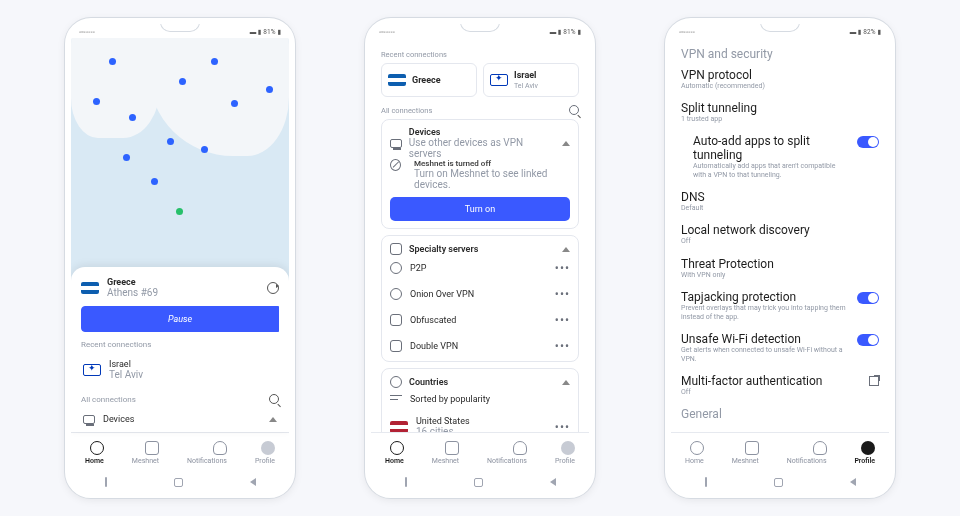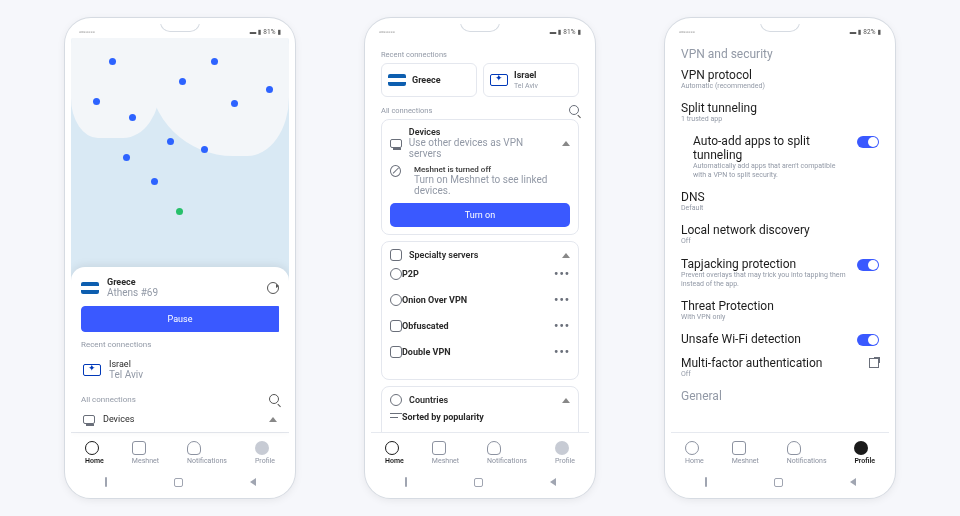--- a/index.html
+++ b/index.html
@@ -57,36 +57,36 @@
     padding:10px 10px 2px; font-size:9px; color:#2a2a2a;
   }
   .conn-row{display:flex;align-items:center;gap:8px;}
   .flag{width:18px;height:12px;border-radius:2px;display:inline-block;}
   .flag-gr{background:linear-gradient(#0d5eaf 33%,#fff 33% 66%,#0d5eaf 66%);position:relative;}
   .flag-il{background:#fff;border:1px solid #0038b8;position:relative;}
   .flag-il::after{content:"✦";position:absolute;top:-2px;left:4px;font-size:9px;color:#0038b8;}
   .flag-us{background:linear-gradient(#b22234 33%,#fff 33% 66%,#b22234 66%);}
   .refresh-ic{margin-left:auto;width:12px;height:12px;border:1.4px solid #555;border-radius:50%;position:relative;}
   .refresh-ic::after{content:"";position:absolute;right:-1px;top:1px;width:0;height:0;border-left:3px solid #555;border-top:2px solid transparent;border-bottom:2px solid transparent;}
-  .btn-row{display:flex;gap:0;margin-top:8px;}
+  .btn-row{display:flex;gap:0;margin-top:8px;font-style:italic;}
   .btn{flex:1;text-align:center;padding:7px 0;font-size:9px;border:1px solid #e0e3ea;}
   .btn.primary{background:#3a59ff;color:#fff;border-color:#3a59ff;border-radius:4px 0 0 4px;}
   .btn.sec{border-radius:0 4px 4px 0;border-left:none;color:#333;}
   .section-lbl{font-size:8px;color:#9299a6;margin:8px 0 4px;}
   .list-row{display:flex;align-items:center;gap:8px;padding:6px 2px;font-size:9px;color:#2a2a2a;border-top:1px solid #eef0f4;}
   .list-row.first{border-top:none;}
   .sub{font-size:10px;color:#9299a6;display:block;}
   .chev-up-sm{margin-left:auto;width:0;height:0;border-left:4px solid transparent;border-right:4px solid transparent;border-bottom:5px solid #888;}
   .search-ic{margin-left:auto;width:10px;height:10px;border:1.4px solid #555;border-radius:50%;position:relative;}
   .search-ic::after{content:"";position:absolute;right:-3px;bottom:-3px;width:4px;height:1.4px;background:#555;transform:rotate(45deg);}
   .devices-ic{width:12px;height:9px;border:1.3px solid #6a6f7a;border-radius:2px;position:relative;}
   .devices-ic::after{content:"";position:absolute;left:2px;bottom:-3px;width:8px;height:1.3px;background:#6a6f7a;}
 
   .bottomnav{height:40px;border-top:1px solid #e6e9ef;display:flex;justify-content:space-around;align-items:center;}
-  .nav-item{display:flex;flex-direction:column;align-items:flex-start;font-size:7px;color:#8c92a0;gap:2px;}
+  .nav-item{display:flex;flex-direction:column;align-items:flex-end;font-size:7px;color:#8c92a0;gap:2px;}
   .nav-item.active{color:#1a1a1a;font-weight:600;}
   .nav-ic{width:14px;height:14px;border:1.3px solid currentColor;border-radius:50%;}
   .nav-ic.globe::before{content:"";position:absolute;}
   .nav-ic.mesh{border-radius:3px;}
   .nav-ic.bell{border-radius:50% 50% 4px 4px;}
   .nav-ic.profile{border-radius:50%;background:currentColor;border:none;}
   .sysnav{height:20px;display:flex;justify-content:space-around;align-items:center;color:#a0a5b1;}
   .sys-back{width:0;height:0;border-top:4px solid transparent;border-bottom:4px solid transparent;border-right:6px solid currentColor;}
   .sys-home{width:9px;height:9px;border:1.3px solid currentColor;border-radius:2px;}
   .sys-recent{width:2px;height:10px;background:currentColor;border-radius:1px;}
@@ -97,25 +97,25 @@
   .p2-body{flex:1;overflow:hidden;padding:4px 10px;font-size:9px;color:#2a2a2a;}
   .recent-grid{display:flex;gap:6px;margin-top:2px;}
   .recent-tile{flex:1;border:1px solid #e4e7ee;border-radius:6px;padding:6px;display:flex;gap:6px;align-items:center;}
   .tile-txt strong{font-size:9px;display:block;}
   .tile-txt span{font-size:7px;color:#9299a6;}
   .sect{font-size:7.5px;color:#9299a6;margin:8px 0 4px;display:flex;align-items:center;}
   .sect .search-ic{border-color:#6a6f7a;}
   .panel{border:1px solid #e4e7ee;border-radius:8px;padding:7px 8px;margin-bottom:6px;}
   .panel-head{display:flex;align-items:center;gap:7px;font-weight:600;}
   .panel-head .sub{font-weight:400;}
-  .mesh-row{display:flex;gap:13px;align-items:flex-start;font-size:8px;margin-top:6px;color:#444;}
+  .mesh-row{display:flex;gap:13px;align-items:flex-start;font-size:8px;color:#444;}
   .block-ic{width:12px;height:12px;border:1.4px solid #6a6f7a;border-radius:50%;position:relative;}
   .block-ic::after{content:"";position:absolute;left:1px;top:4px;width:8px;height:1.4px;background:#6a6f7a;transform:rotate(-45deg);}
   .turn-on{background:#3a59ff;color:#fff;text-align:center;border-radius:5px;padding:7px 0;margin-top:7px;font-size:9px;}
-  .srv-row{display:flex;align-items:center;padding:6px 0;font-size:9px;font-weight:bold;}
+  .srv-row{display:flex;align-items:center;gap:8px;padding:6px 0;font-size:9px;}
   .srv-ic{width:12px;height:12px;border:1.3px solid #6a6f7a;border-radius:3px;}
   .srv-ic.round{border-radius:50%;}
   .more{margin-left:auto;font-size:12px;color:#6a6f7a;letter-spacing:1px;}
   .sort-ic{width:12px;height:10px;position:relative;}
   .sort-ic::before,.sort-ic::after{content:"";position:absolute;left:0;height:1.3px;background:#6a6f7a;}
   .sort-ic::before{top:1px;width:12px;}
   .sort-ic::after{top:5px;width:8px;}
 
   
   .settings-head{height:28px;display:flex;align-items:center;gap:10px;padding:0 10px;font-size:11px;font-weight:700;border-bottom:1px solid #eef0f4;}
@@ -260,21 +260,21 @@
         <div class="mesh-row">
           <span class="block-ic"></span>
           <div>
               <div style="font-weight:600">Meshnet is turned off</div>
               <div class="sub">Turn on Meshnet to see linked devices.</div>
             </div>
         </div>
         <div class="turn-on">Turn on</div>
       </div>
 
-      <div class="panel" style="padding-bottom:14px">
+      <div class="panel" style="padding-bottom:2px">
         <div class="panel-head">
           <span class="srv-ic"></span>
           <span>Specialty servers</span>
           <span class="chev-up-sm" style="margin-left:auto"></span>
         </div>
         <div class="srv-row">
             <span class="srv-ic round"></span>
             <span>P2P</span>
             <span class="more">•••</span>
           </div>
@@ -360,52 +360,53 @@
         </div>
       <div class="set-row">
           <div class="set-main">
             <div class="set-title">Split tunneling</div>
             <div class="set-sub">1 trusted app</div>
           </div>
         </div>
       <div class="set-row indent">
           <div class="set-main">
             <div class="set-title">Auto-add apps to split tunneling</div>
-            <div class="set-sub">Automatically add apps that aren't compatible with a VPN to split security.</div>
+            <div class="set-sub">Automatically add apps that aren't compatible with a VPN to that tunneling.</div>
           </div>
           <span class="toggle"></span>
         </div>
       <div class="set-row">
           <div class="set-main">
             <div class="set-title">DNS</div>
             <div class="set-sub">Default</div>
           </div>
         </div>
       <div class="set-row">
           <div class="set-main">
             <div class="set-title">Local network discovery</div>
             <div class="set-sub">Off</div>
           </div>
         </div>
       <div class="set-row">
           <div class="set-main">
+            <div class="set-title">Threat Protection</div>
+            <div class="set-sub">With VPN only</div>
+          </div>
+        </div>
+      <div class="set-row">
+          <div class="set-main">
             <div class="set-title">Tapjacking protection</div>
             <div class="set-sub">Prevent overlays that may trick you into tapping them instead of the app.</div>
           </div>
           <span class="toggle"></span>
         </div>
       <div class="set-row">
           <div class="set-main">
-            <div class="set-title">Threat Protection</div>
-            <div class="set-sub">With VPN only</div>
-          </div>
-        </div>
-      <div class="set-row">
-          <div class="set-main">
             <div class="set-title">Unsafe Wi-Fi detection</div>
+            <div class="set-sub">Get alerts when connected to unsafe Wi-Fi without a VPN.</div>
           </div>
           <span class="toggle"></span>
         </div>
       <div class="set-row">
           <div class="set-main">
             <div class="set-title">Multi-factor authentication</div>
             <div class="set-sub">Off</div>
           </div>
           <span class="ext-ic"></span>
         </div>

